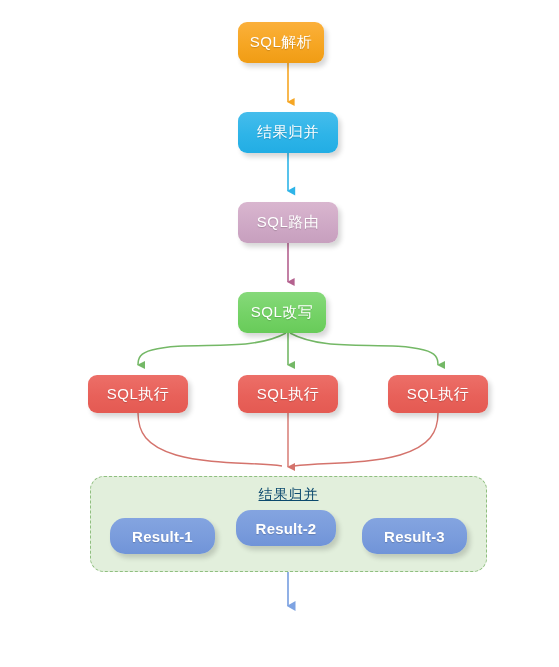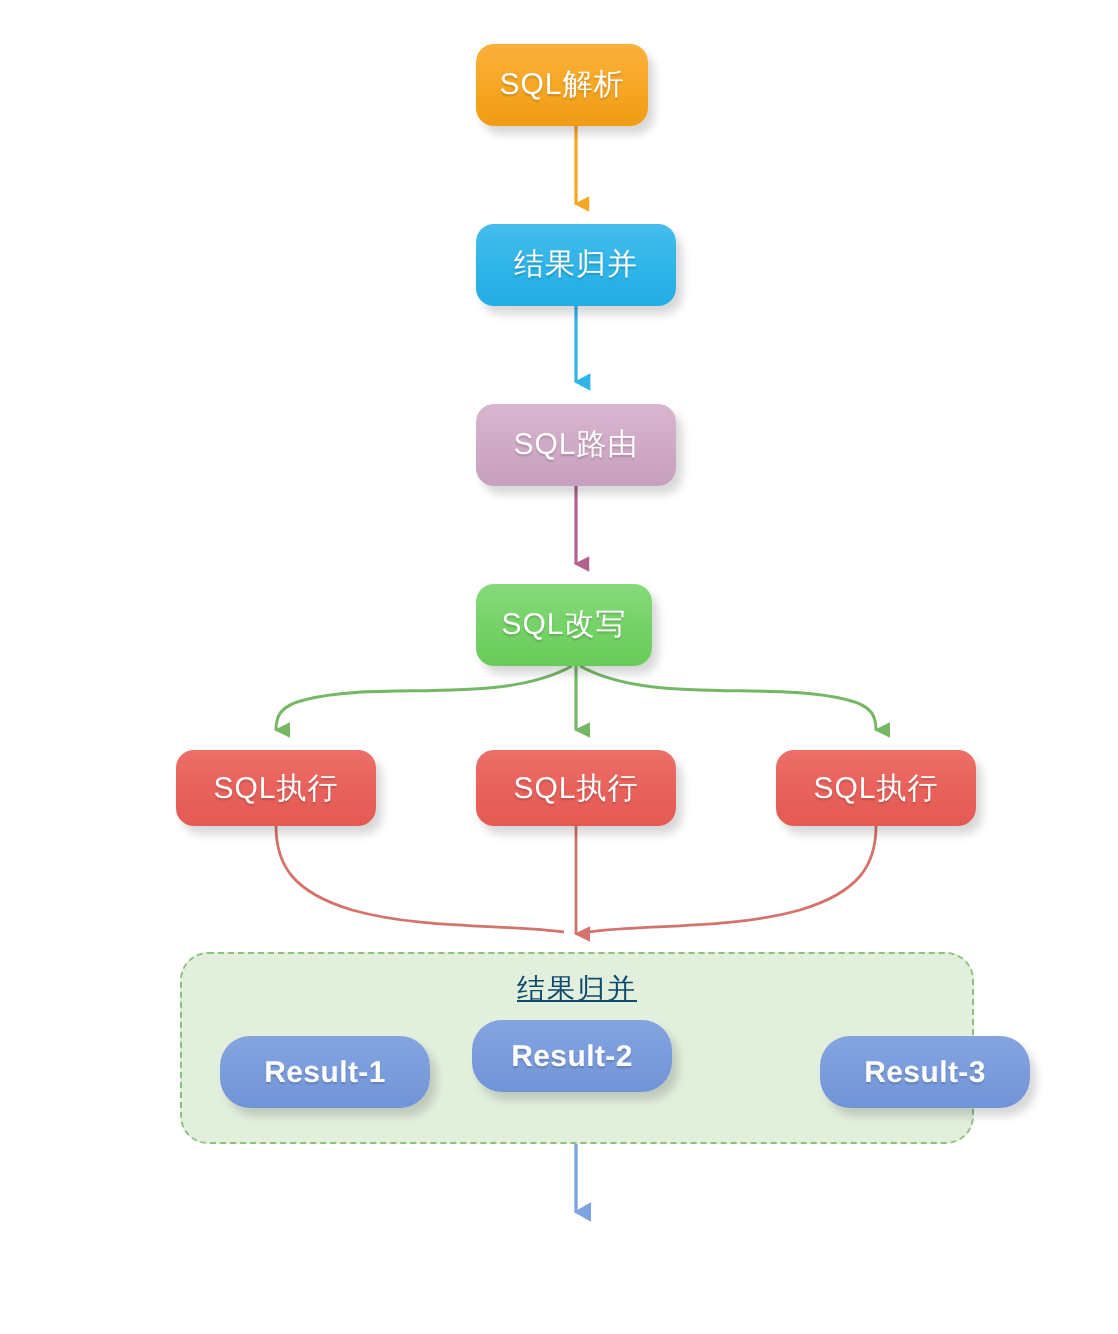--- a/index.html
+++ b/index.html
@@ -167,18 +167,18 @@
   </div>
 
   <div class="node node-result" style="left:110px; top:518px; width:105px; height:36px;">
     <span>Result-1</span>
   </div>
 
   <div class="node node-result" style="left:236px; top:510px; width:100px; height:36px;">
     <span>Result-2</span>
   </div>
 
-  <div class="node node-result" style="left:362px; top:518px; width:105px; height:36px;margin-left:48px;">
+  <div class="node node-result" style="left:362px; top:518px; width:105px; height:36px;">
     <span>Result-3</span>
   </div>
 
 
 </div>
 
 </body></html>

